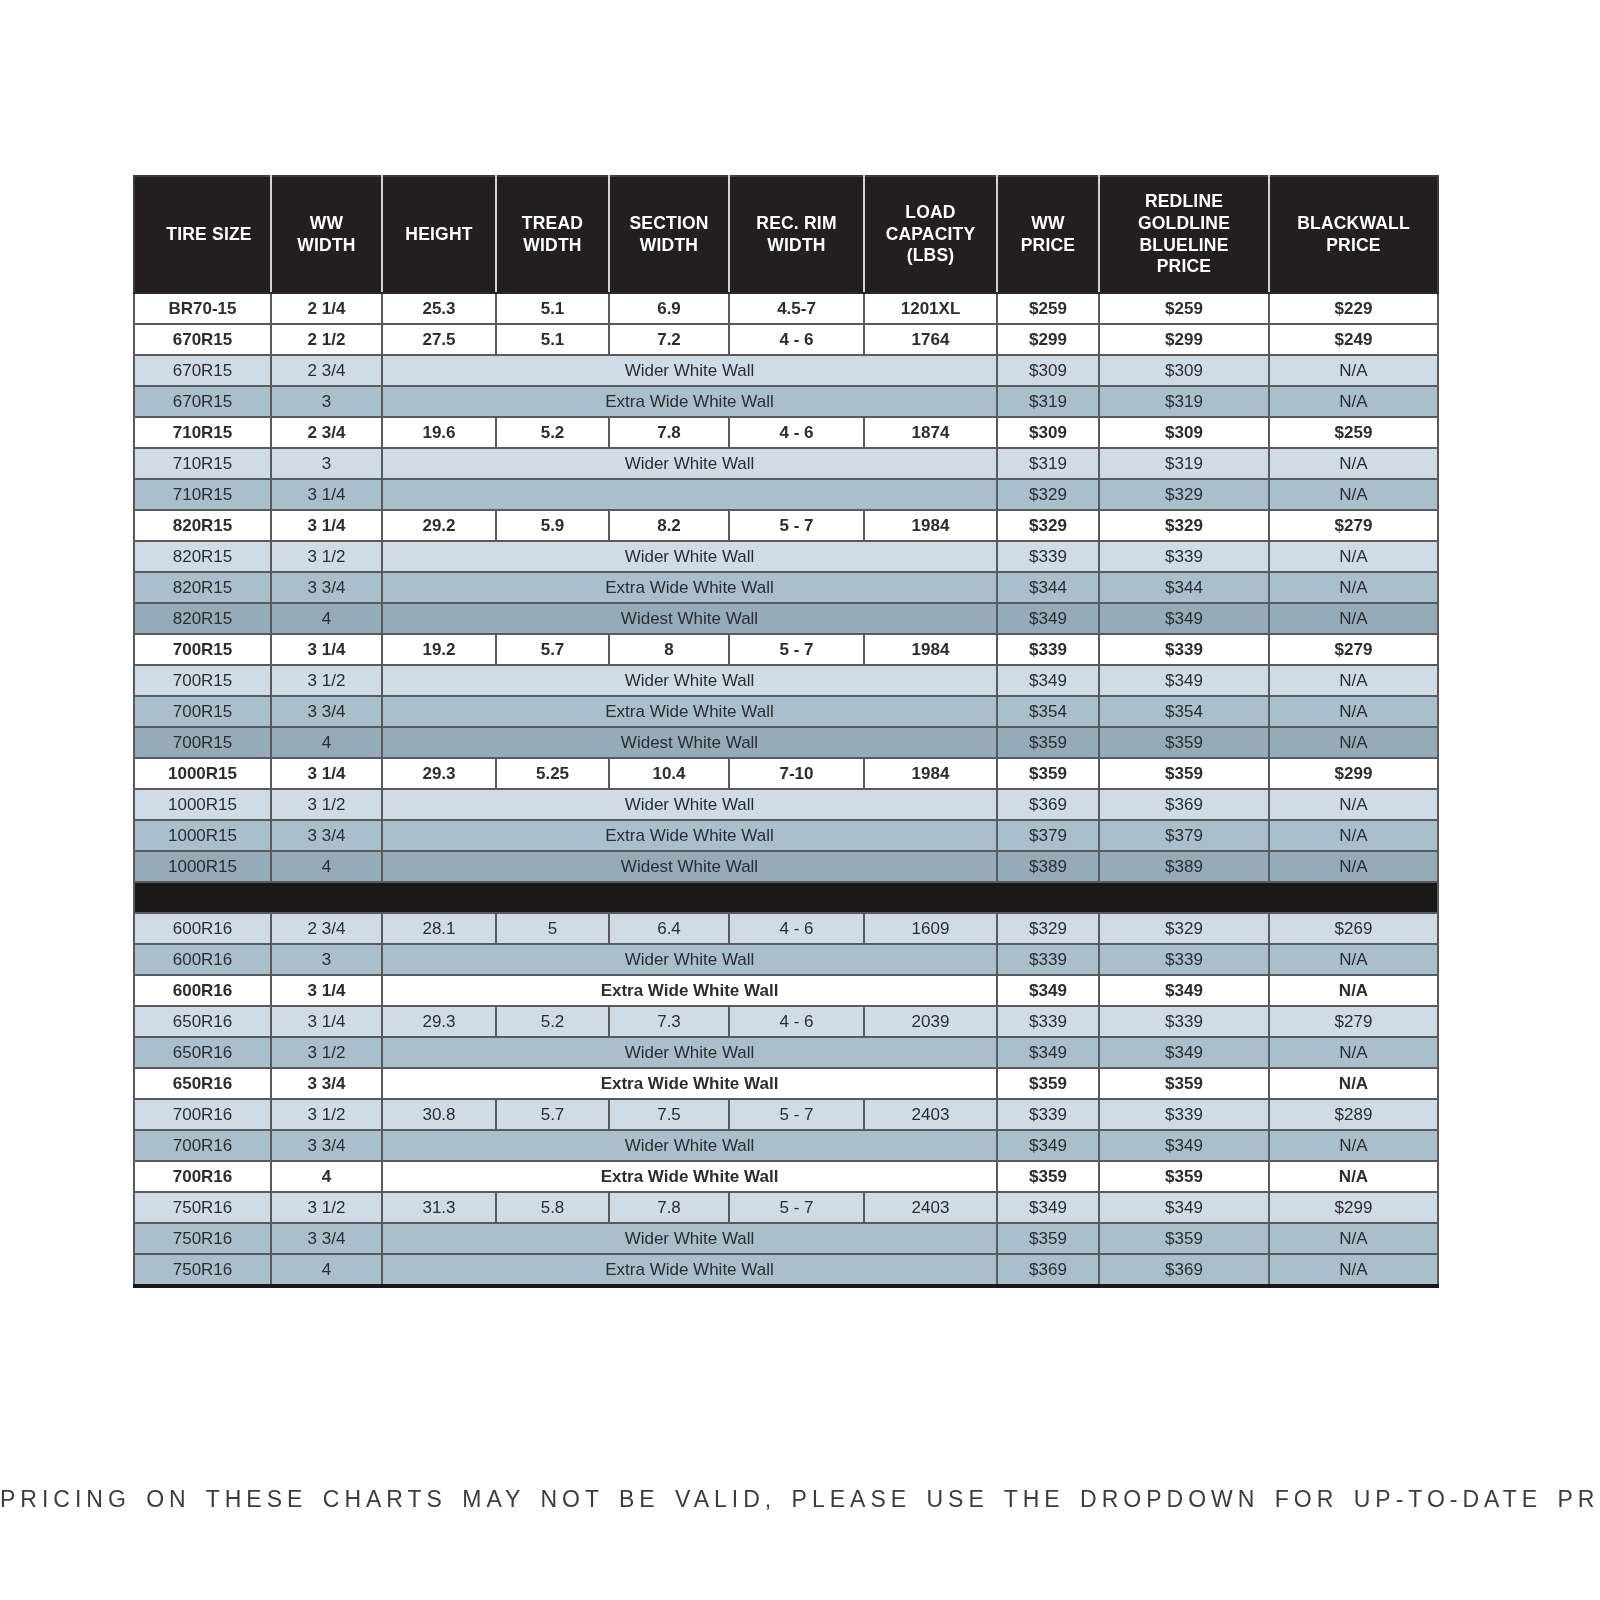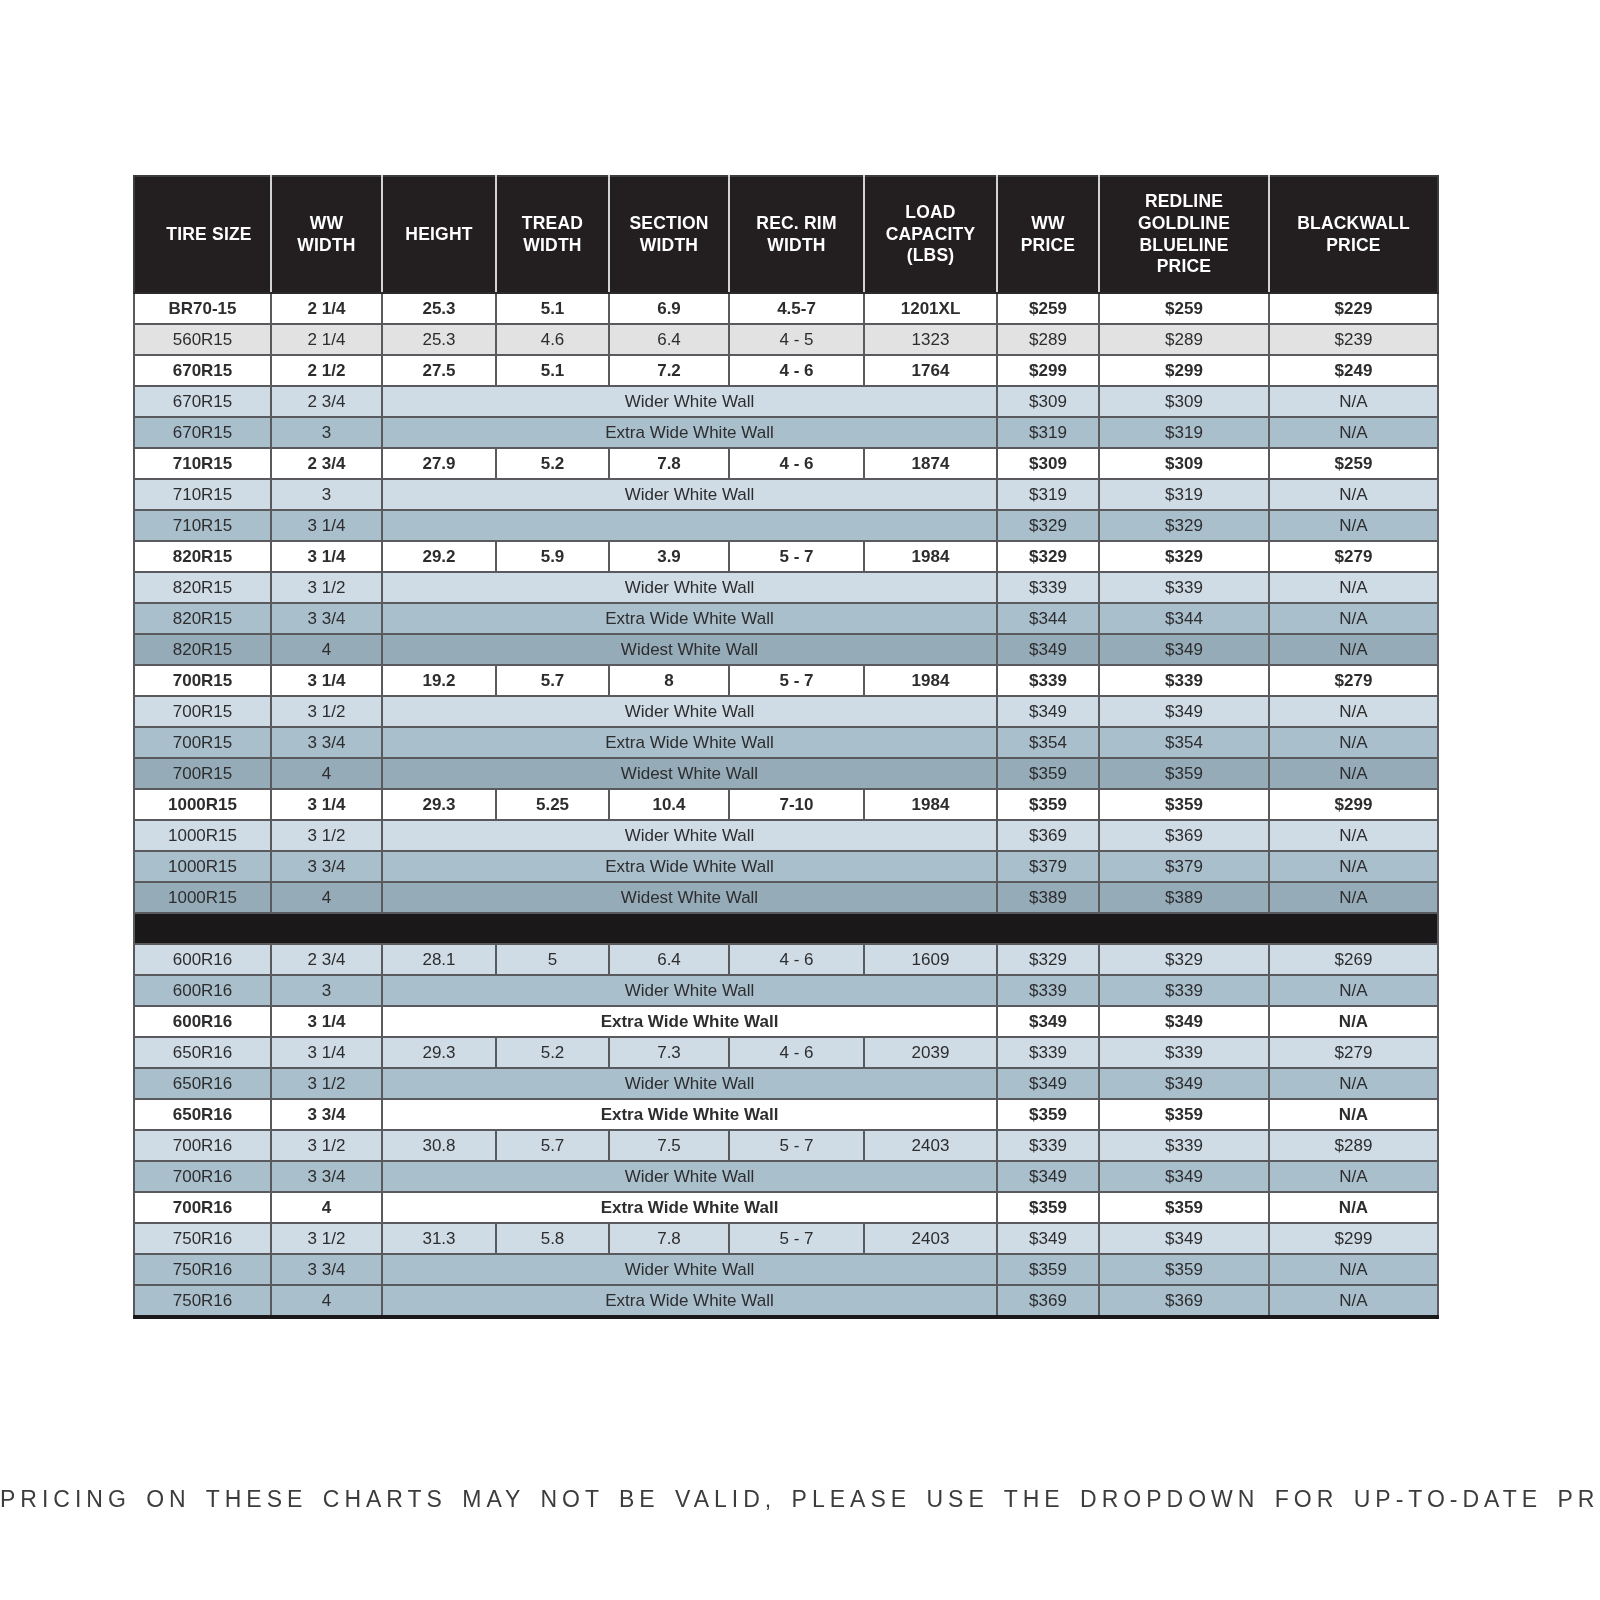--- a/index.html
+++ b/index.html
@@ -127,32 +127,20 @@
           <td>2 1/4</td>
           <td>25.3</td>
           <td>5.1</td>
           <td>6.9</td>
           <td>4.5-7</td>
           <td>1201XL</td>
           <td>$259</td>
           <td>$259</td>
           <td>$229</td>
         </tr>
-        <tr class="shade-gray">
-          <td>560R15</td>
-          <td>2 1/4</td>
-          <td>25.3</td>
-          <td>4.6</td>
-          <td>6.4</td>
-          <td>4 - 5</td>
-          <td>1323</td>
-          <td>$289</td>
-          <td>$289</td>
-          <td>$239</td>
-        </tr>
         <tr class="shade-white">
           <td>670R15</td>
           <td>2 1/2</td>
           <td>27.5</td>
           <td>5.1</td>
           <td>7.2</td>
           <td>4 - 6</td>
           <td>1764</td>
           <td>$299</td>
           <td>$299</td>
@@ -170,21 +158,21 @@
           <td>670R15</td>
           <td>3</td>
           <td colspan="5">Extra Wide White Wall</td>
           <td>$319</td>
           <td>$319</td>
           <td>N/A</td>
         </tr>
         <tr class="shade-white">
           <td>710R15</td>
           <td>2 3/4</td>
-          <td>27.9</td>
+          <td>19.6</td>
           <td>5.2</td>
           <td>7.8</td>
           <td>4 - 6</td>
           <td>1874</td>
           <td>$309</td>
           <td>$309</td>
           <td>$259</td>
         </tr>
         <tr class="shade-light">
           <td>710R15</td>
@@ -200,21 +188,21 @@
           <td colspan="5"></td>
           <td>$329</td>
           <td>$329</td>
           <td>N/A</td>
         </tr>
         <tr class="shade-white">
           <td>820R15</td>
           <td>3 1/4</td>
           <td>29.2</td>
           <td>5.9</td>
-          <td>3.9</td>
+          <td>8.2</td>
           <td>5 - 7</td>
           <td>1984</td>
           <td>$329</td>
           <td>$329</td>
           <td>$279</td>
         </tr>
         <tr class="shade-light">
           <td>820R15</td>
           <td>3 1/2</td>
           <td colspan="5">Wider White Wall</td>

